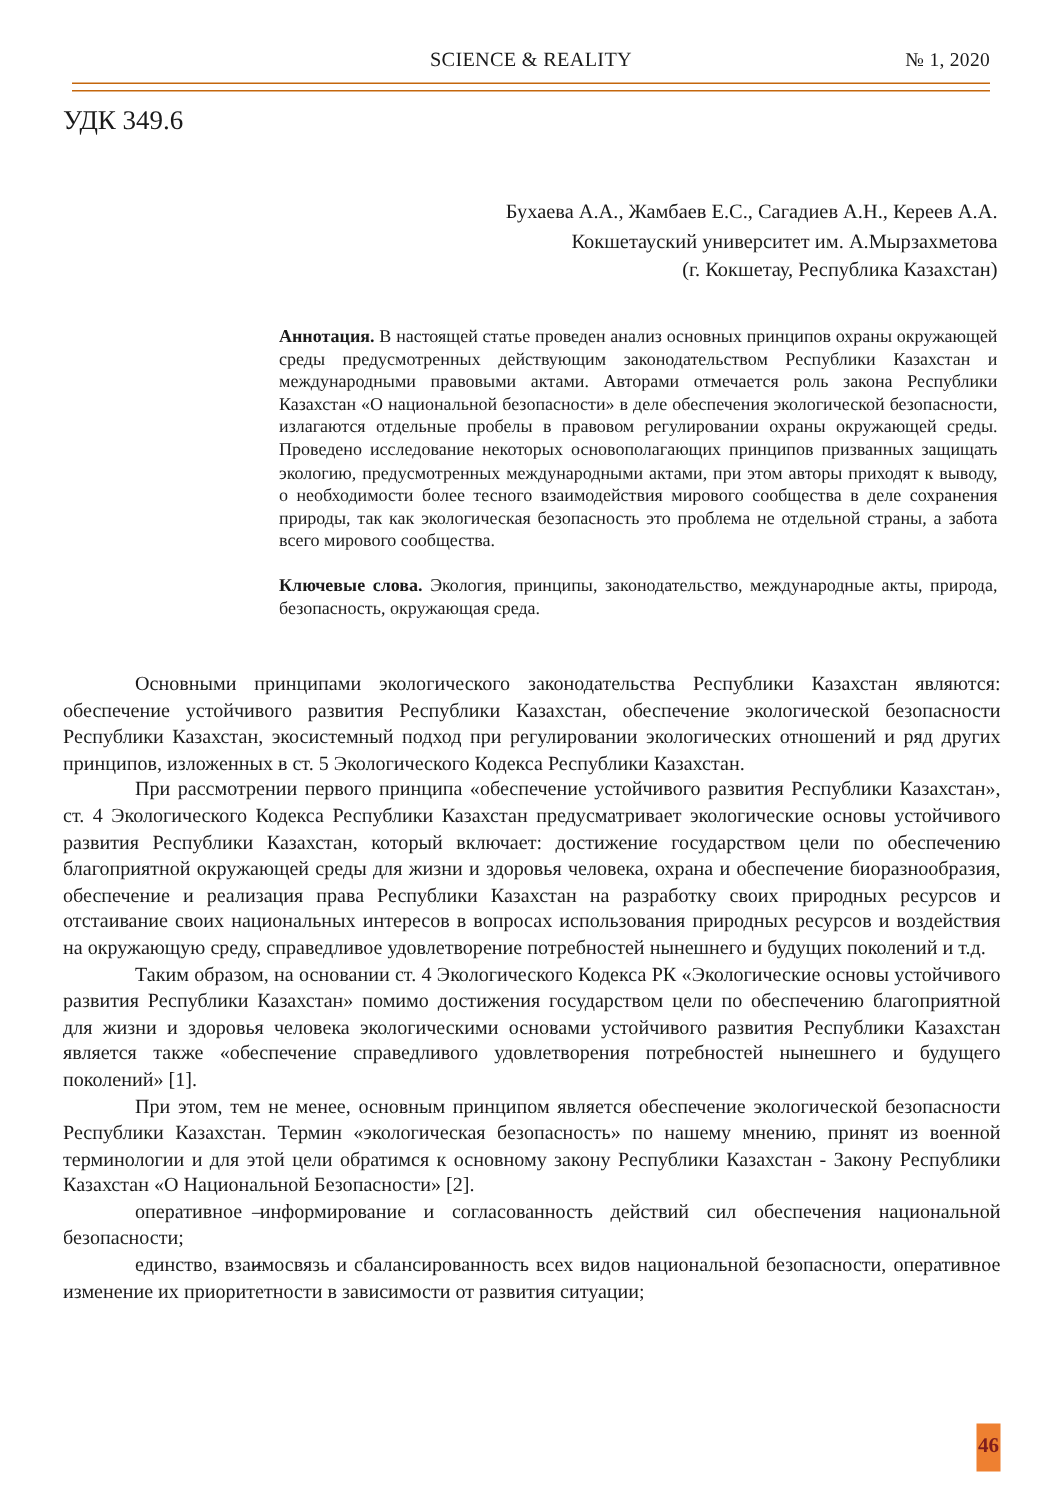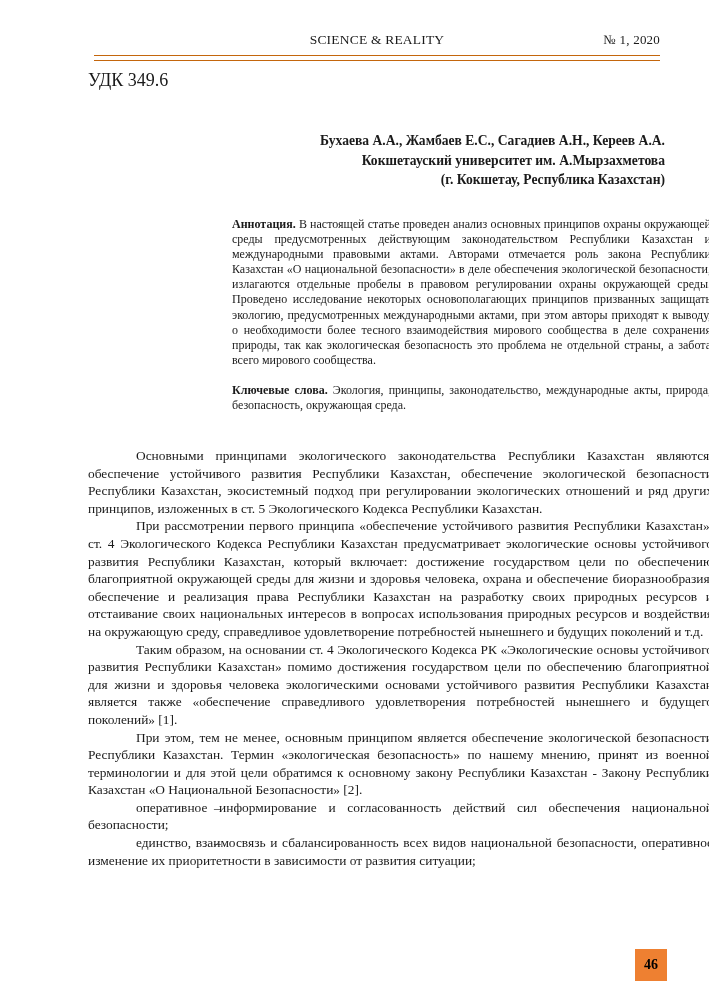--- a/index.html
+++ b/index.html
@@ -12,21 +12,20 @@
     height: 1003px;
     position: relative;
     font-family: "Liberation Serif", "DejaVu Serif", serif;
     color: #1a1a1a;
     overflow: hidden;
   }
 
   .page {
     position: absolute;
     inset: 0;
-    margin-left: 46px;
   }
 
   
   .runhead {
     position: absolute;
     left: 48px;
     right: 49px;
     top: 32px;
     display: flex;
     align-items: baseline;
@@ -80,21 +79,21 @@
   
   .authors {
     position: absolute;
     left: 200px;
     right: 44px;
     top: 131px;
     text-align: right;
     font-size: 13.6px;
     line-height: 19.5px;
   }
-  .authors div { white-space: nowrap; font-weight: bold; }
+  .authors div { white-space: nowrap; }
 
   
   .abstract-block {
     position: absolute;
     left: 186px;
     width: 479px;
     top: 217px;
     font-size: 12px;
     line-height: 15.1px;
     text-align: justify;
@@ -129,24 +128,24 @@
     position: absolute;
     left: 78px;
     top: 0;
   }
 
   
   .page-badge {
     position: absolute;
     right: 42px;
     bottom: 22px;
-    width: 32px;
+    width: 16px;
     height: 32px;
     background: #ee8031;
-    color: #000000;
+    color: #7f1d1d;
     font-weight: bold;
     font-size: 14px;
     display: flex;
     align-items: center;
     justify-content: center;
     font-family: "Liberation Serif", "DejaVu Serif", serif;
   }
 </style>
 </head>
 <body>

